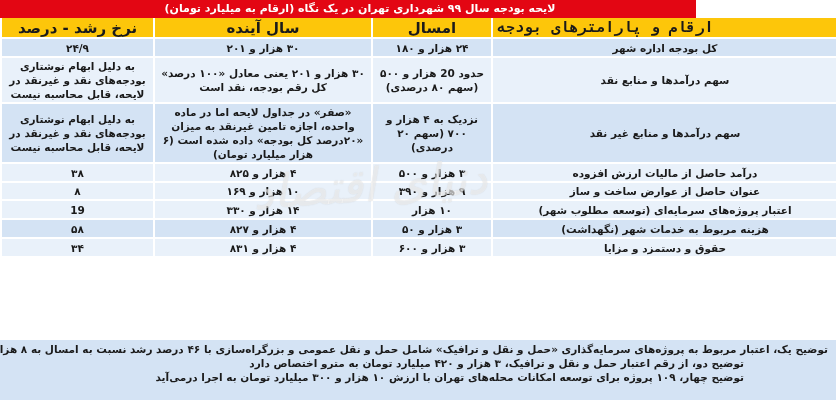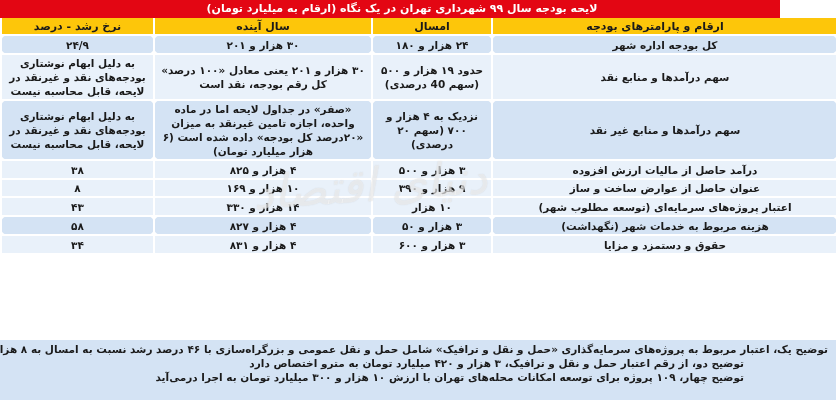--- a/index.html
+++ b/index.html
@@ -1,43 +1,43 @@
 <!DOCTYPE html>
 <html><head>
 <meta charset="utf-8">
 <style>
   * { box-sizing: border-box; margin: 0; padding: 0; }
   html, body { width: 836px; height: 400px; background: #ffffff; overflow: hidden; }
   body { font-family: "DejaVu Sans", sans-serif; direction: rtl; color: #1a1a1a; position: relative; }
   .wrap { position: absolute; left: 0; top: 0; width: 836px; height: 400px; }
   .title {
-    position: absolute; left: 0; top: 0; width: 780px; height: 18px;
+    position: absolute; left: 0; top: 0; width: 696px; height: 18px;
     background: #e30613; color: #ffffff; font-size: 11px; font-weight: bold;
     text-align: center; line-height: 18px; padding-left: 24px;
   }
   table {
     position: absolute; left: 0; top: 18px; width: 836px;
     border-collapse: collapse; table-layout: fixed; direction: rtl;
   }
   col.c-param { width: 345px; }
   col.c-this { width: 120px; }
   col.c-next { width: 218px; }
   col.c-growth { width: 153px; }
   th {
-    background: #fdc60a; color: #1a1a1a; font-size: 11px; font-weight: bold;
+    background: #fdc60a; color: #1a1a1a; font-size: 15px; font-weight: bold;
     height: 17px; border-left: 2px solid #ffffff; border-bottom: 2px solid #ffffff;
     text-align: center; padding: 0 4px;
   }
-  th.param-h { text-align: center; padding-right: 24px; }
+  th.param-h { text-align: left; padding-right: 24px; font-family: Liberation Mono, monospace; }
   td {
     font-size: 10.5px; font-weight: bold; text-align: center; vertical-align: middle;
     border-left: 2px solid #ffffff; border-bottom: 2px solid #ffffff;
     padding: 1px 5px; line-height: 14px;
   }
-  tr.odd td { background: #d4e3f4; border-radius: 7px; }
+  tr.odd td { background: #d4e3f4; }
   tr.even td { background: #e9f1fa; }
   td.param { font-weight: bold; }
   .footnotes {
     position: absolute; left: 0; top: 340px; width: 836px; height: 60px;
     background: #d4e3f4; font-size: 10.5px; font-weight: bold;
     text-align: right; padding: 2px 8px 0 4px; line-height: 14px; overflow: hidden;
   }
   .footnotes p { white-space: nowrap; }
   .footnotes p.indent { padding-right: 84px; }
   .watermark {
@@ -71,21 +71,21 @@
     </thead>
     <tbody>
       <tr class="odd" style="height:19px">
         <td class="param">کل بودجه اداره شهر</td>
         <td>۲۴ هزار و ۱۸۰</td>
         <td>۳۰ هزار و ۲۰۱</td>
         <td>۲۴/۹</td>
       </tr>
       <tr class="even" style="height:46px">
         <td class="param">سهم درآمدها و منابع نقد</td>
-        <td>حدود ۱۹ هزار و ۵۰۰ (سهم 40 درصدی)</td>
+        <td>حدود 20 هزار و ۵۰۰ (سهم ۸۰ درصدی)</td>
         <td>۳۰ هزار و ۲۰۱ یعنی معادل «۱۰۰ درصد» کل رقم بودجه، نقد است</td>
         <td>به دلیل ابهام نوشتاری بودجه‌های نقد و غیرنقد در لایحه، قابل محاسبه نیست</td>
       </tr>
       <tr class="odd" style="height:46px">
         <td class="param">سهم درآمدها و منابع غیر نقد</td>
         <td>نزدیک به ۴ هزار و ۷۰۰ (سهم ۲۰ درصدی)</td>
         <td>«صفر» در جداول لایحه اما در ماده واحده، اجازه تامین غیرنقد به میزان «۲۰درصد کل بودجه» داده شده است (۶ هزار میلیارد تومان)</td>
         <td>به دلیل ابهام نوشتاری بودجه‌های نقد و غیرنقد در لایحه، قابل محاسبه نیست</td>
       </tr>
       <tr class="even" style="height:19px">
@@ -97,21 +97,21 @@
       <tr class="even" style="height:18px">
         <td class="param">عنوان حاصل از عوارض ساخت و ساز</td>
         <td>۹ هزار و ۳۹۰</td>
         <td>۱۰ هزار و ۱۶۹</td>
         <td>۸</td>
       </tr>
       <tr class="even" style="height:19px">
         <td class="param">اعتبار پروژه‌های سرمایه‌ای (توسعه مطلوب شهر)</td>
         <td>۱۰ هزار</td>
         <td>۱۴ هزار و ۳۳۰</td>
-        <td>۴۳</td>
+        <td>19</td>
       </tr>
       <tr class="odd" style="height:19px">
         <td class="param">هزینه مربوط به خدمات شهر (نگهداشت)</td>
         <td>۳ هزار و ۵۰</td>
         <td>۴ هزار و ۸۲۷</td>
         <td>۵۸</td>
       </tr>
       <tr class="even" style="height:19px">
         <td class="param">حقوق و دستمزد و مزایا</td>
         <td>۳ هزار و ۶۰۰</td>

